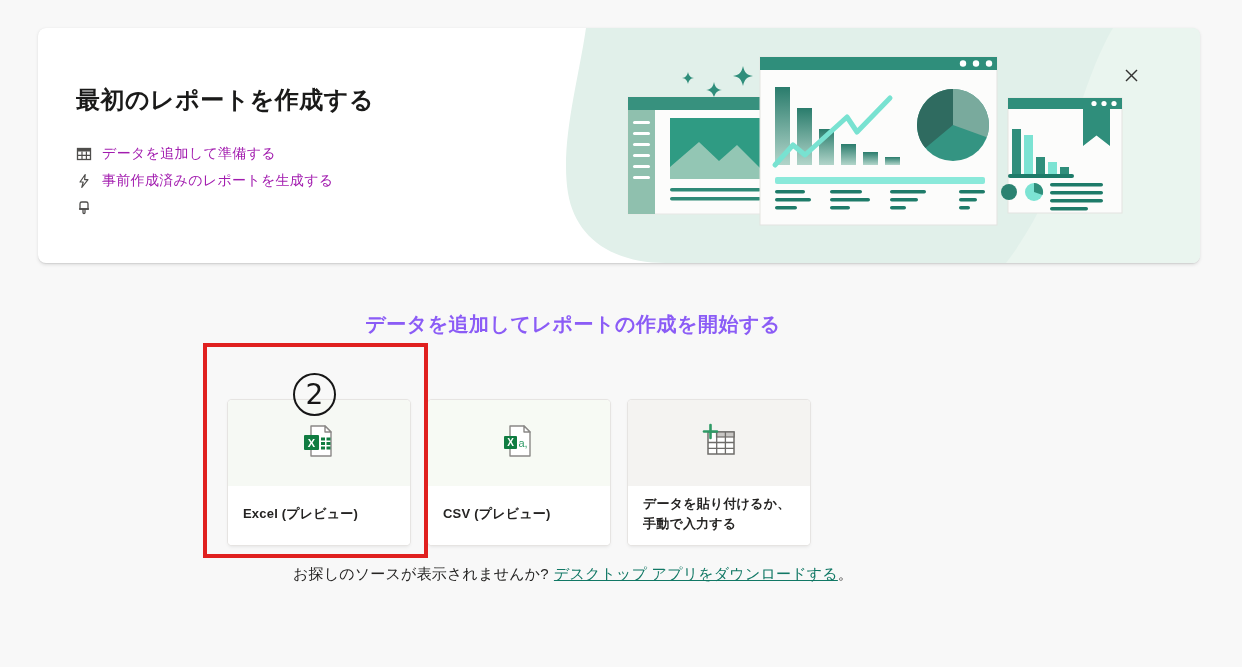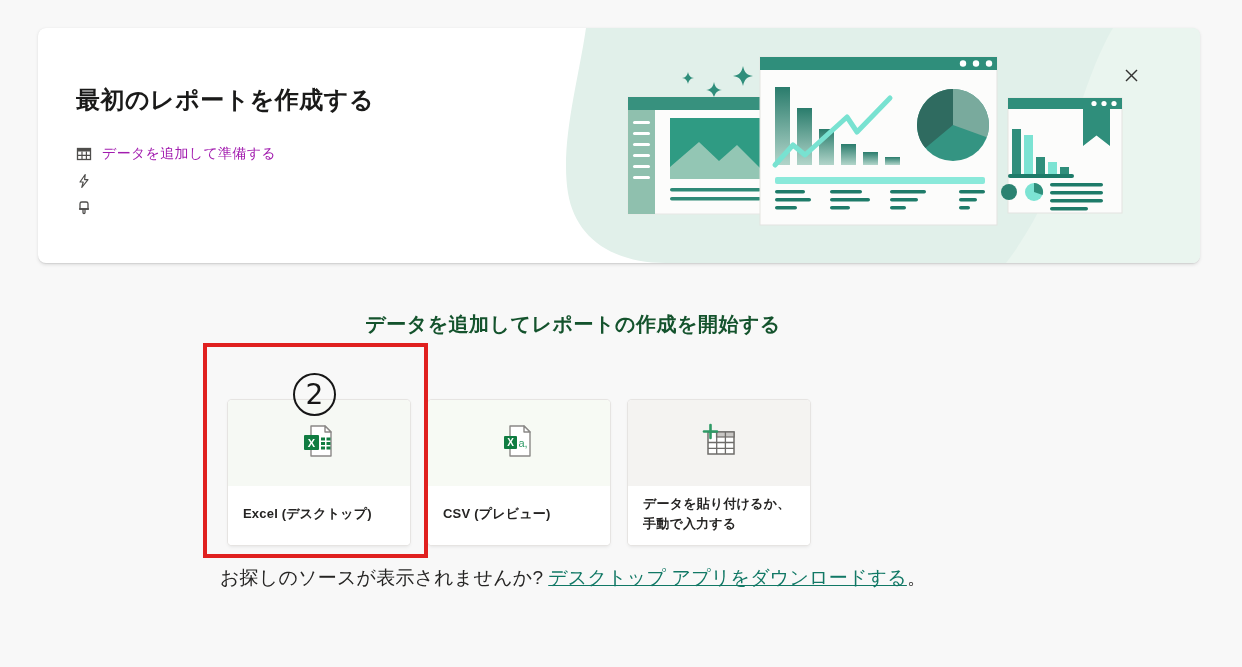--- a/index.html
+++ b/index.html
@@ -29,21 +29,21 @@
   .bullet-row .b-icon { width:17px; height:17px; margin-right:9px; flex:none; display:flex; align-items:center; }
   .bullet-row .b-label { font-size:14px; color:#a21caf; letter-spacing:.3px; }
   .close-btn {
     position:absolute; top:36px; right:58px; width:22px; height:22px;
     display:flex; align-items:center; justify-content:center; cursor:pointer;
   }
 
   
   .section-heading {
     position:absolute; top:311px; left:0; width:100%;
-    text-align:center; font-size:20px; font-weight:700; color:#14532d; letter-spacing:.5px;
+    text-align:center; font-size:20px; font-weight:700; color:#8b5cf6; letter-spacing:.5px;
   }
   .cards-row { position:absolute; left:228px; top:400px; display:flex; gap:18px; }
   .src-card {
     width:182px; height:145px; background:#ffffff; border-radius:4px;
     box-shadow:0 0 0 1px #e6e4e2, 0 1.6px 3.6px rgba(0,0,0,.08);
     overflow:hidden; cursor:pointer; display:flex; flex-direction:column;
   }
   .src-card .icon-area { height:86px; display:flex; align-items:center; justify-content:center; flex:none; }
   .src-card:nth-child(1) .icon-area { background:#f6f9f4; }
   .src-card:nth-child(2) .icon-area { background:#f7faf4; }
@@ -52,21 +52,21 @@
   .src-card .label-area {
     flex:1; background:#fff; display:flex; align-items:center;
     padding:4px 15px 8px 15px;
   }
   .src-card .card-label {
     font-size:13px; font-weight:700; color:#252423; line-height:1.5; letter-spacing:.2px;
   }
 
   .sources-footer {
     position:absolute; top:565px; left:0; width:100%;
-    text-align:center; font-size:19px; color:#252423; letter-spacing:.2px;
+    text-align:center; font-size:15px; color:#252423; letter-spacing:.2px;
   }
   .sources-footer a {
     color:#117865; text-decoration:underline; cursor:pointer; margin-left:5px;
   }
 
   
   .annot-rect {
     position:absolute; left:203px; top:343px; width:225px; height:215px;
     border:4px solid #e0201f; z-index:10; pointer-events:none;
   }
@@ -193,20 +193,21 @@
           </svg>
         </span>
         <span class="b-label">データを追加して準備する</span>
       </div>
       <div class="bullet-row">
         <span class="b-icon">
           <svg width="16" height="16" viewBox="0 0 16 16">
             <path d="M9.2 1.5 L4 9 L7.2 9 L5.8 14.5 L12 6.6 L8.6 6.6 Z" fill="none" stroke="#4f4e4c" stroke-width="1.2" stroke-linejoin="round"></path>
           </svg>
         </span>
+        <span class="b-label">事前作成済みのレポートを生成する</span>
       </div>
       <div class="bullet-row">
         <span class="b-icon">
           <svg width="16" height="16" viewBox="0 0 16 16">
             <path d="M4 3.8 C4 2.8 4.8 2 5.8 2 L10.2 2 C11.2 2 12 2.8 12 3.8 L12 9 L4 9 Z" fill="none" stroke="#4f4e4c" stroke-width="1.3" stroke-linejoin="round"></path>
             <line x1="3" y1="9" x2="13" y2="9" stroke="#4f4e4c" stroke-width="1.3"></line>
             <path d="M7 9 L7 12.6 C7 13.2 7.4 13.6 8 13.6 C8.6 13.6 9 13.2 9 12.6 L9 9" fill="none" stroke="#4f4e4c" stroke-width="1.3"></path>
           </svg>
         </span>
       </div>
@@ -237,21 +238,21 @@
                 <rect x="27.5" y="21" width="4" height="3"></rect>
               <rect x="22" y="25.5" width="4" height="3"></rect>
                 <rect x="27.5" y="25.5" width="4" height="3"></rect>
             </g>
             <rect x="5" y="14" width="15" height="15" rx="1" fill="#107c41"></rect>
             <text x="12.5" y="25.5" font-size="11" font-weight="bold" fill="#ffffff" text-anchor="middle" font-family="Liberation Sans, sans-serif">X</text>
           </svg>
         </span>
       </div>
       <div class="label-area">
-        <span class="card-label">Excel (デスクトップ)</span>
+        <span class="card-label">Excel (プレビュー)</span>
       </div>
     </div>
 
     <div class="src-card">
       <div class="icon-area">
         <span>
           <svg width="40" height="40" viewBox="0 0 40 40">
             <path d="M11 5 L25 5 L31 11 L31 35 L11 35 Z" fill="#ffffff" stroke="#8a8886" stroke-width="1.4" stroke-linejoin="round"></path>
             <path d="M25 5 L25 11 L31 11 Z" fill="#ffffff" stroke="#8a8886" stroke-width="1.4" stroke-linejoin="round"></path>
             <rect x="5" y="15" width="13" height="13" rx="1" fill="#107c41"></rect>

